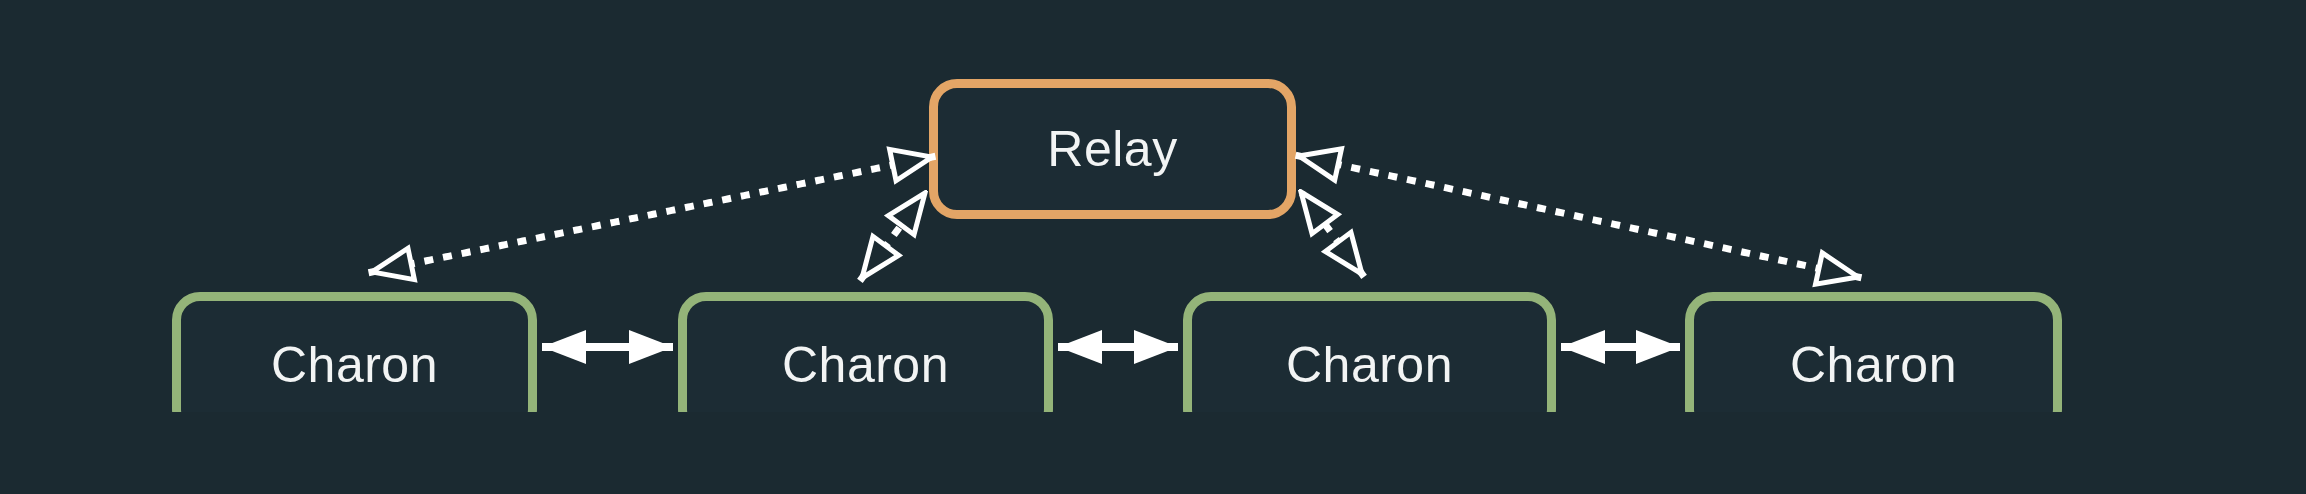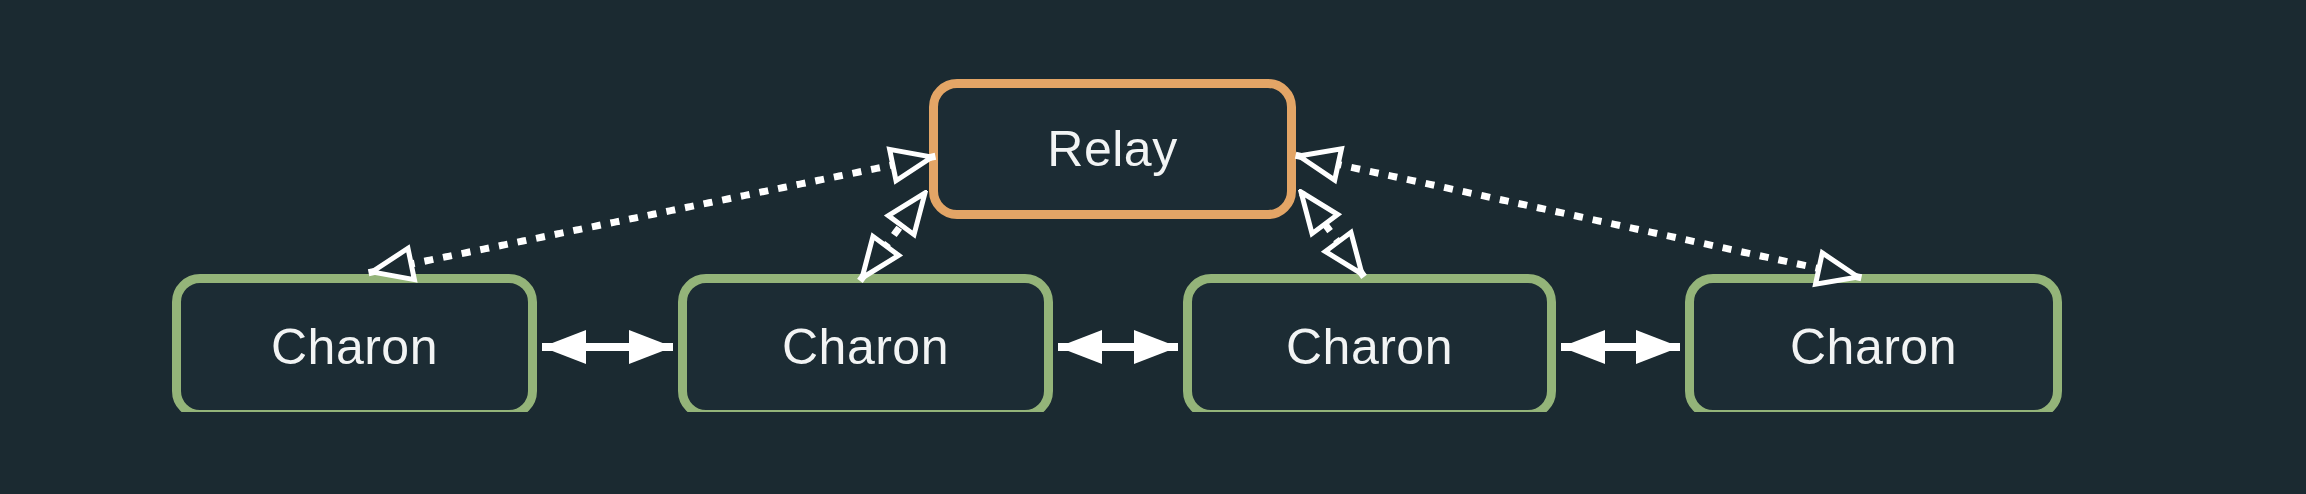--- a/index.html
+++ b/index.html
@@ -29,21 +29,21 @@
     color: var(--text, #f2f4f4);
     font-size: 50px;
     letter-spacing: 0.5px;
   }
   .node--relay {
     border: 9px solid var(--relay_border, #e3a566);
     left: 929px; top: 79px; width: 367px; height: 140px;
   }
   .node--charon {
     border: 9px solid var(--charon_border, #94b479);
-    top: 274px; height: 145px;
+    top: 292px; height: 145px;
   }
   .node--charon-1 { left: 172px;  width: 365px; }
   .node--charon-2 { left: 678px;  width: 375px; }
   .node--charon-3 { left: 1183px; width: 373px; }
   .node--charon-4 { left: 1685px; width: 377px; }
   .edges {
     position: absolute;
     left: 0; top: 0;
     width: 2306px;
     height: 494px;

